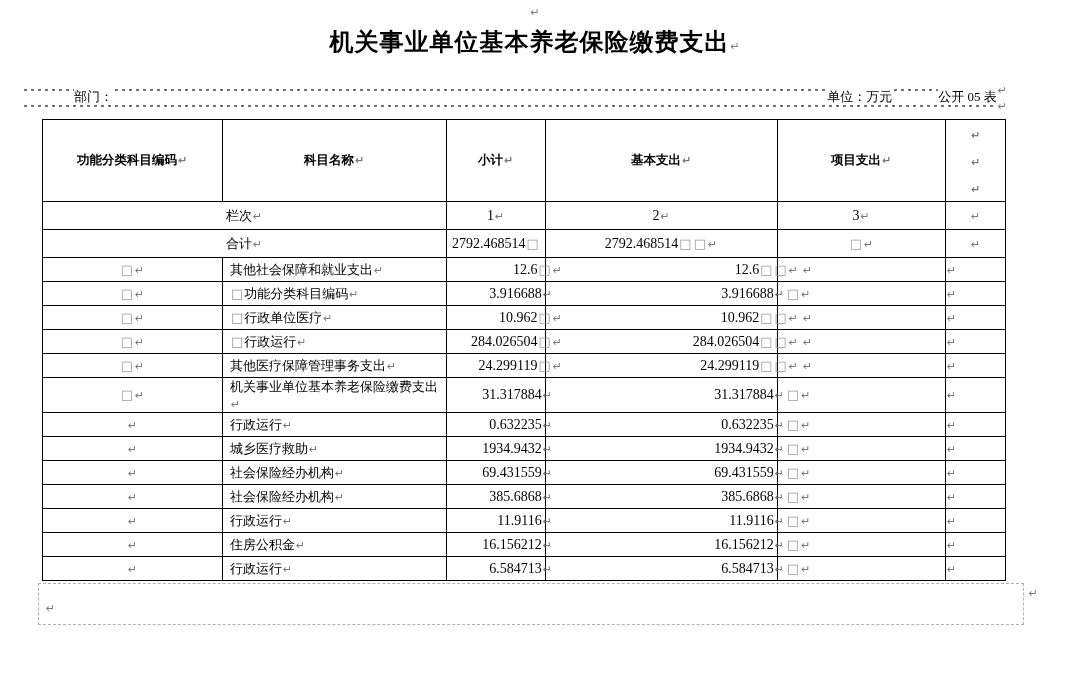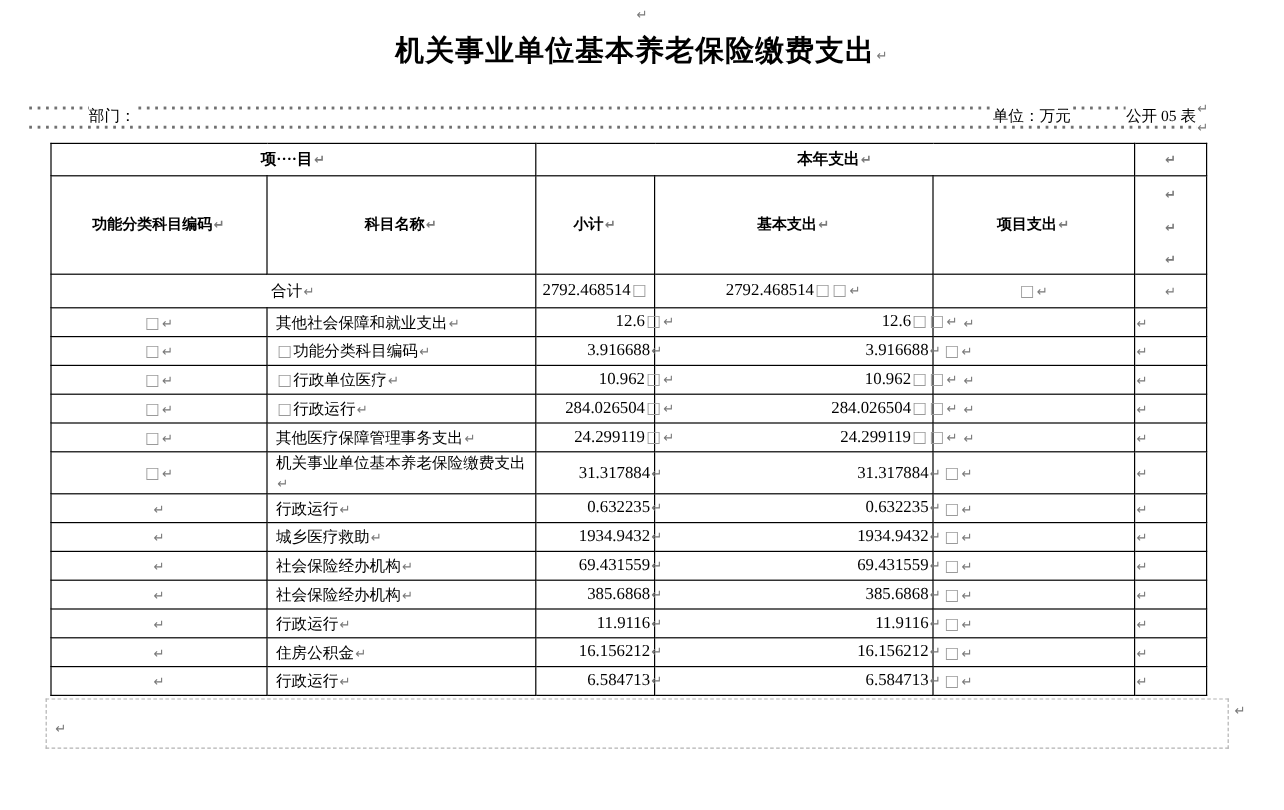--- a/index.html
+++ b/index.html
@@ -85,39 +85,41 @@
 <table class="main">
   <colgroup>
     <col style="width:180px">
       <col style="width:224px">
       <col style="width:99px">
     <col style="width:232px">
       <col style="width:168px">
       <col style="width:60px">
   </colgroup>
   <tbody id="tbody-main">
-    <tr class="h1">
-      <td colspan="2"><span class="hdr">项····目</span><span class="pm">↵</span></td>
-      <td colspan="3"><span class="hdr">本年支出</span><span class="pm">↵</span></td>
-      <td class="gutter"><span class="pm">↵</span></td>
-    </tr>
     <tr class="h2">
       <td><span class="hdr">功能分类科目编码</span><span class="pm">↵</span></td>
       <td><span class="hdr">科目名称</span><span class="pm">↵</span></td>
       <td><span class="hdr">小计</span><span class="pm">↵</span></td>
       <td><span class="hdr">基本支出</span><span class="pm">↵</span></td>
       <td><span class="hdr">项目支出</span><span class="pm">↵</span></td>
       <td class="gutter">
         <div class="gutter-stack">
           <span class="pm">↵</span>
           <span class="pm">↵</span>
           <span class="pm">↵</span>
         </div>
       </td>
     </tr>
+    <tr class="rank">
+      <td colspan="2"><span>栏次</span><span class="pm">↵</span></td>
+      <td><span class="val">1</span><span class="pm">↵</span></td>
+      <td><span class="val">2</span><span class="pm">↵</span></td>
+      <td><span class="val">3</span><span class="pm">↵</span></td>
+      <td class="gutter"><span class="pm">↵</span></td>
+    </tr>
     <tr class="total">
       <td colspan="2"><span>合计</span><span class="pm">↵</span></td>
       <td><span class="center-bleed"><span class="val">2792.468514</span><span class="bx">□</span></span></td>
       <td><span class="center-bleed"><span class="val">2792.468514</span><span class="bx">□</span><span class="bx">□</span><span class="pm">↵</span></span></td>
       <td><span class="bx">□</span><span class="pm">↵</span></td>
       <td class="gutter"><span class="pm">↵</span></td>
     </tr>
   <tr class="data">
         <td class="c-code"><span class="bx">□</span><span class="pm">↵</span></td>
         <td class="c-name"><span class="">其他社会保障和就业支出</span><span class="pm">↵</span></td>

